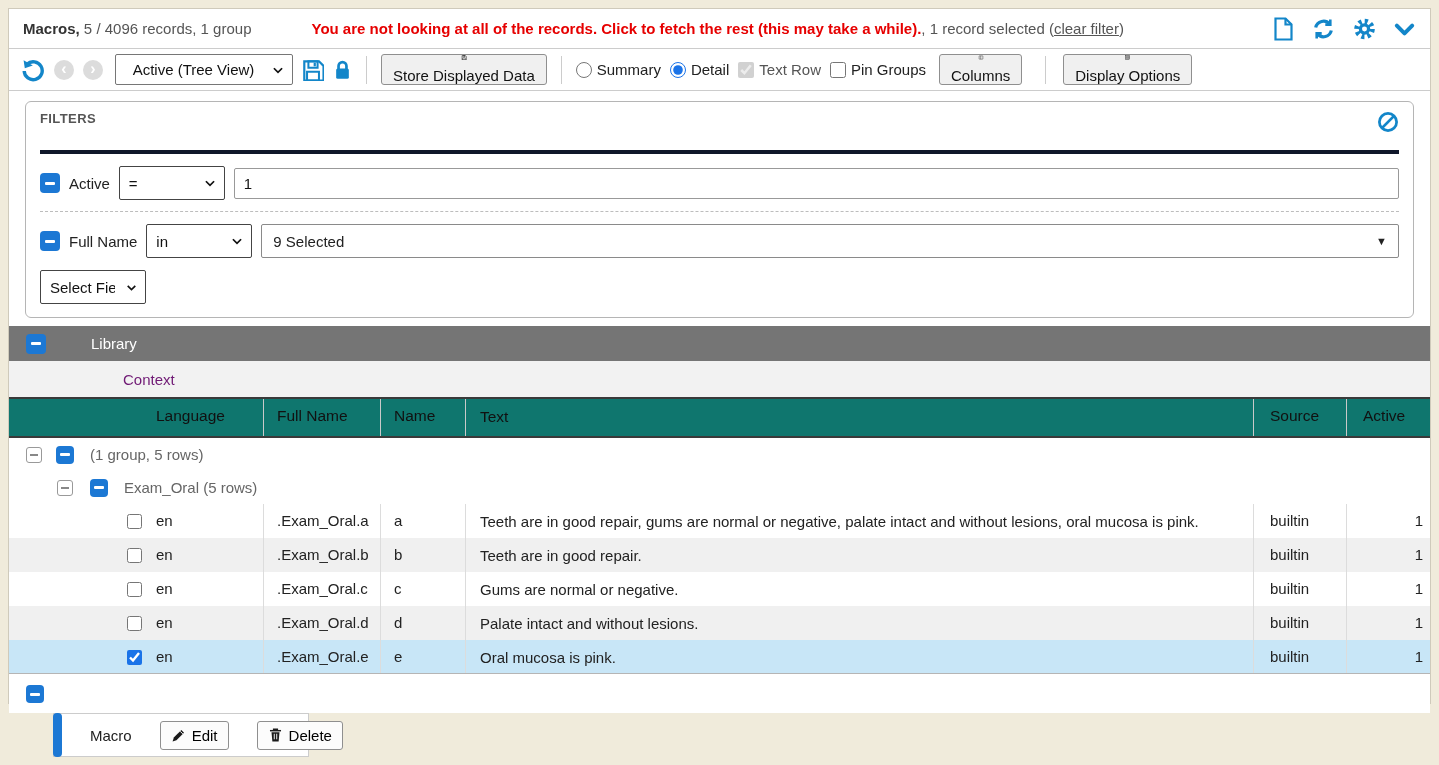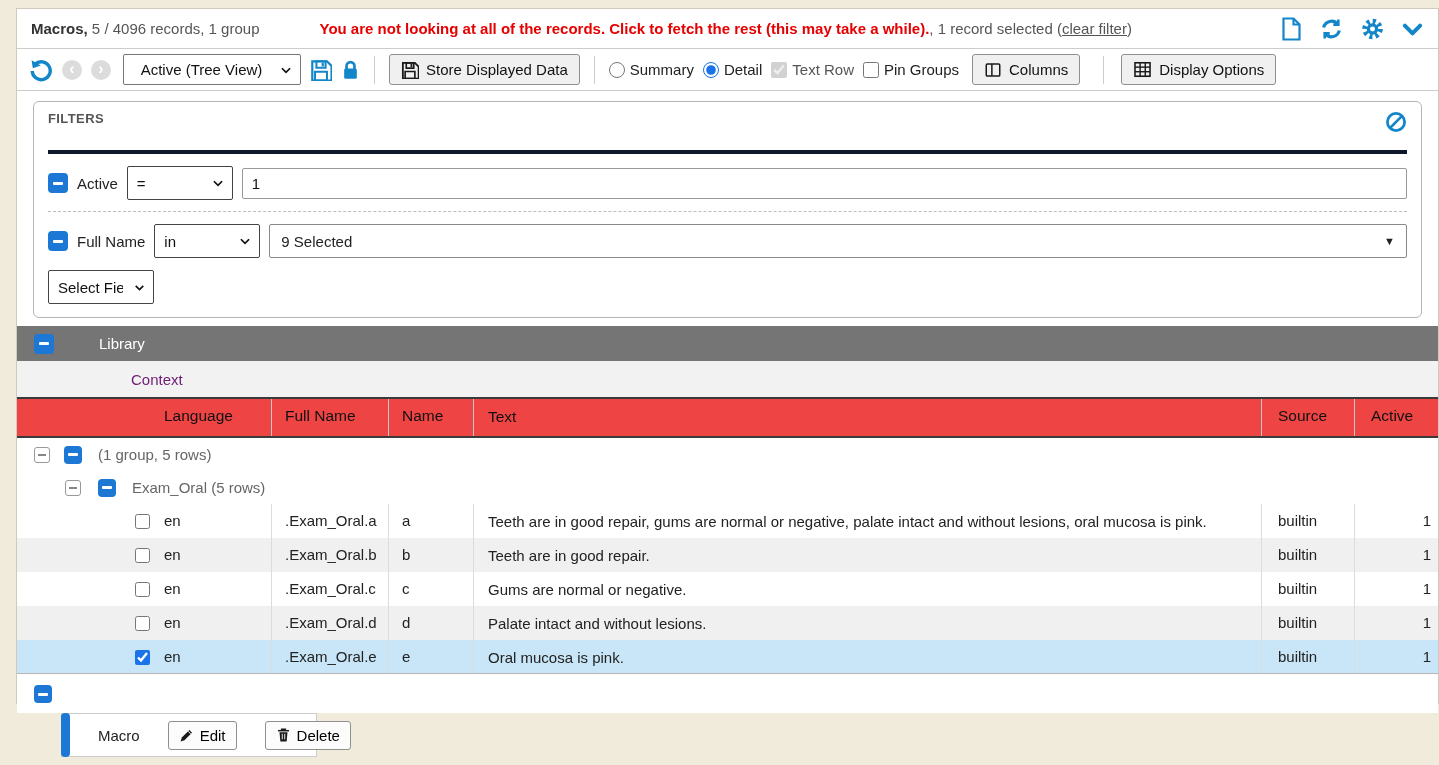--- a/index.html
+++ b/index.html
@@ -6,21 +6,21 @@
   html,body { width:1439px; height:765px; }
   body {
     background:#f0ebdb;
     font-family:"Liberation Sans", sans-serif;
     font-size:15px; color:#222;
     position:relative; overflow:hidden;
   }
   .app {
     position:absolute; left:8px; top:8px; width:1423px; height:696px;
     background:#fff; border:1px solid #cfcabb;
-    display:flex; flex-direction:column;margin-left:8px;
+    display:flex; flex-direction:column;
   }
   
   .header-bar{
     height:40px; flex:0 0 40px; display:flex; align-items:center;
     padding:0 14px; border-bottom:1px solid #ccc; background:#fff;
   }
   .title-group{ white-space:nowrap; }
   .title{ font-weight:bold; color:#333; }
   .subtitle{ color:#555; }
   .warn-group{ margin-left:60px; white-space:nowrap; }
@@ -46,20 +46,21 @@
     border:1px solid #767676; background:#fff; border-radius:2px;
     height:31px; padding:0 30px 0 9px; color:#111;
   }
   .selchev{ position:absolute; right:8px; pointer-events:none; }
   .vdiv{ width:1px; height:28px; background:#ccc; margin:0 5px; flex:0 0 1px; }
   .btn{
     display:inline-flex; align-items:center; gap:7px; height:31px;
     padding:0 11px; background:#f0f0f0; border:1px solid #8f8f8f;
     border-radius:3px; font-size:15px; color:#111; cursor:pointer; white-space:nowrap;
     font-family:"Liberation Sans", sans-serif;
+    flex-direction:column;
   }
   .ctl{ display:inline-flex; align-items:center; gap:5px; white-space:nowrap; color:#222; }
   .ctl input{ width:16px; height:16px; accent-color:#1a73e8; }
   
   .filters{
     margin:10px 16px 8px 16px; border:1px solid #b5b5b5; border-radius:6px;
     padding:9px 14px 13px 14px; background:#fff;
   }
   .filters-head{
     display:flex; justify-content:space-between;
@@ -92,21 +93,21 @@
     height:35px; flex:0 0 35px; background:#757575; display:flex; align-items:center;
     padding-left:17px; 
   }
   .libbar .lbl{ color:#fff; margin-left:45px; }
   .ctxrow{
     height:38px; flex:0 0 38px; background:#f2f2f2; display:flex; align-items:center;
     border-bottom:2px solid #3a3a3a;
   }
   .ctxrow .lbl{ margin-left:114px; color:#701a75; }
   .colhead{
-    height:39px; flex:0 0 39px; background:#ef4444; display:flex; align-items:center;
+    height:39px; flex:0 0 39px; background:#0f766e; display:flex; align-items:center;
     border-bottom:2px solid #3a3a3a; font-size:15.5px; color:#111;
   }
   .c{ height:100%; display:flex; align-items:flex-start; padding-top:8px; }
   .colhead .c{ border-right:1px solid #c9c9c9; }
   .colhead .c.c6{ border-right:none; }
   .c1{ width:255px; flex:0 0 255px; }
   .c2{ width:117px; flex:0 0 117px; padding-left:13px; }
   .c3{ width:85px;  flex:0 0 85px;  padding-left:13px; }
   .c4{ width:788px; flex:0 0 788px; padding-left:14px; padding-right:14px; line-height:20px; }
   .c5{ width:93px;  flex:0 0 93px;  padding-left:16px; }

